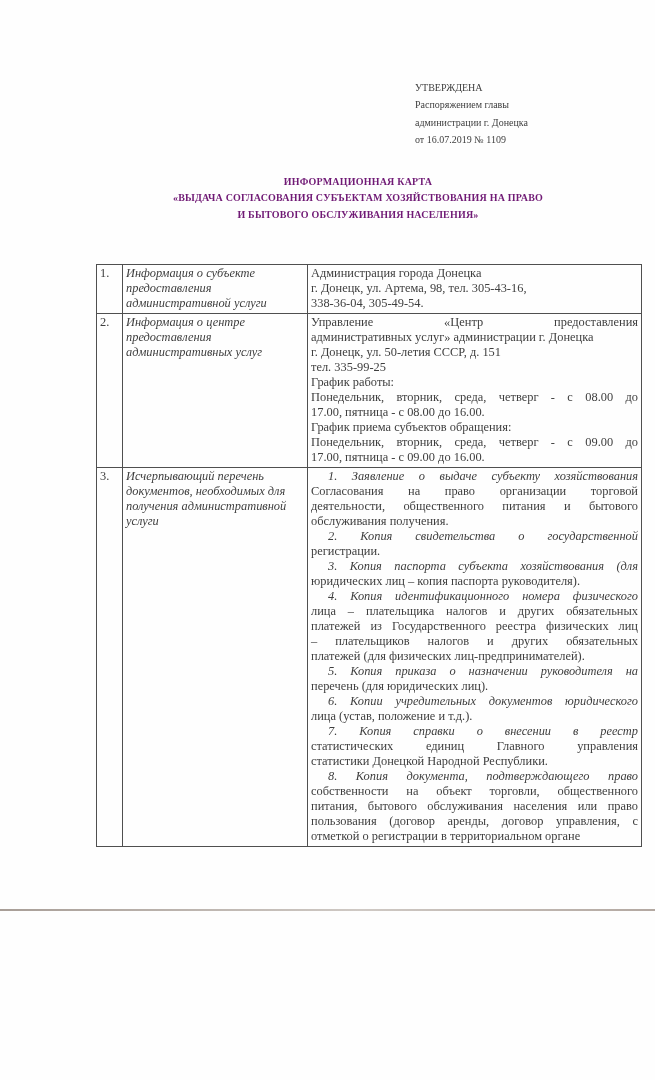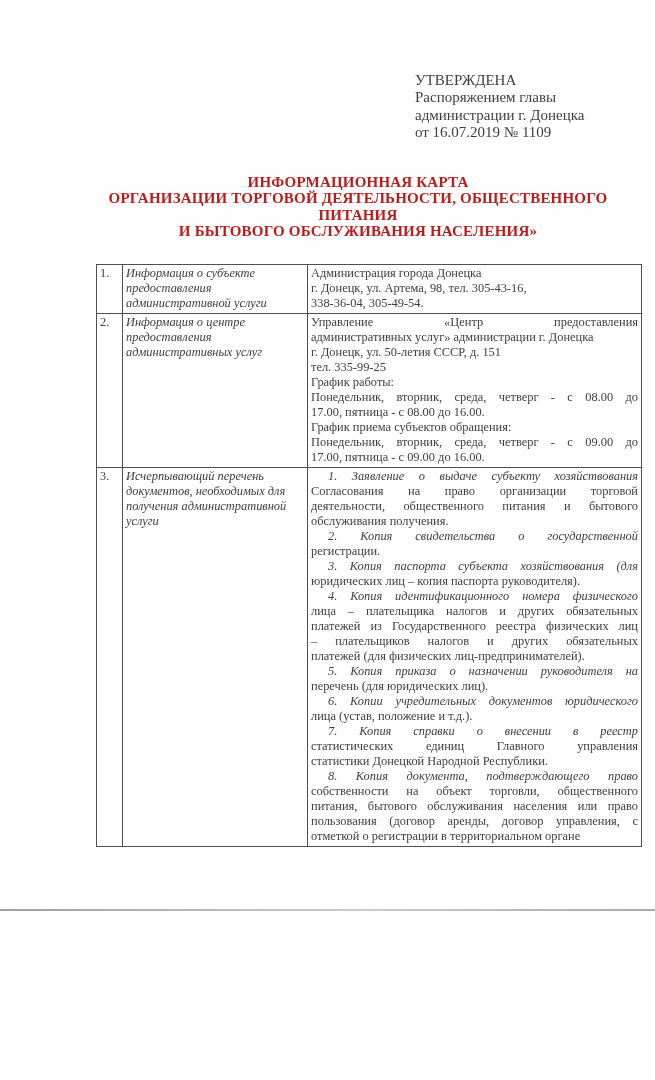--- a/index.html
+++ b/index.html
@@ -5,27 +5,27 @@
   html,body{margin:0;padding:0;background:#e9e9e9;}
   .page{
     position:relative;
     width:655px;height:1080px;
     background:#fefefe;
     font-family:"Liberation Serif", serif;
     color:#3e3e3e;
     overflow:hidden;
   }
   .approval{
-    position:absolute;left:415px;top:72px;
-    font-size:15px;line-height:17.4px;
+    position:absolute;left:415px;top:79px;
+    font-size:10px;line-height:17.4px;
   }
   .doc-title{
     position:absolute;left:96px;top:174px;width:524px;
     text-align:center;font-weight:bold;
-    font-size:15px;line-height:16.4px;color:#b91c1c;
+    font-size:10px;line-height:16.4px;color:#701a75;
     letter-spacing:0.2px;
   }
   table.info-table{
     position:absolute;left:96px;top:264px;width:524px;
     border-collapse:collapse;table-layout:fixed;
   }
   table.info-table td{
     border:1px solid #4f4f4f;
     vertical-align:top;
     font-size:12.4px;line-height:15px;
@@ -50,21 +50,21 @@
 
   <div class="approval">
     <div>УТВЕРЖДЕНА</div>
     <div>Распоряжением главы</div>
     <div>администрации г. Донецка</div>
     <div>от 16.07.2019 № 1109</div>
   </div>
 
   <div class="doc-title">
     <div>ИНФОРМАЦИОННАЯ КАРТА</div>
-    <div>ОРГАНИЗАЦИИ ТОРГОВОЙ ДЕЯТЕЛЬНОСТИ, ОБЩЕСТВЕННОГО ПИТАНИЯ</div>
+    <div>«ВЫДАЧА СОГЛАСОВАНИЯ СУБЪЕКТАМ ХОЗЯЙСТВОВАНИЯ НА ПРАВО</div>
     <div>И БЫТОВОГО ОБСЛУЖИВАНИЯ НАСЕЛЕНИЯ»</div>
   </div>
 
   <table class="info-table">
     <tbody id="info-table-body">
         <tr>
           <td class="cell-num">1.</td>
           <td class="cell-label">Информация о субъекте предоставления административной услуги</td>
           <td class="cell-content">
             <div class="line">Администрация города Донецка</div>

